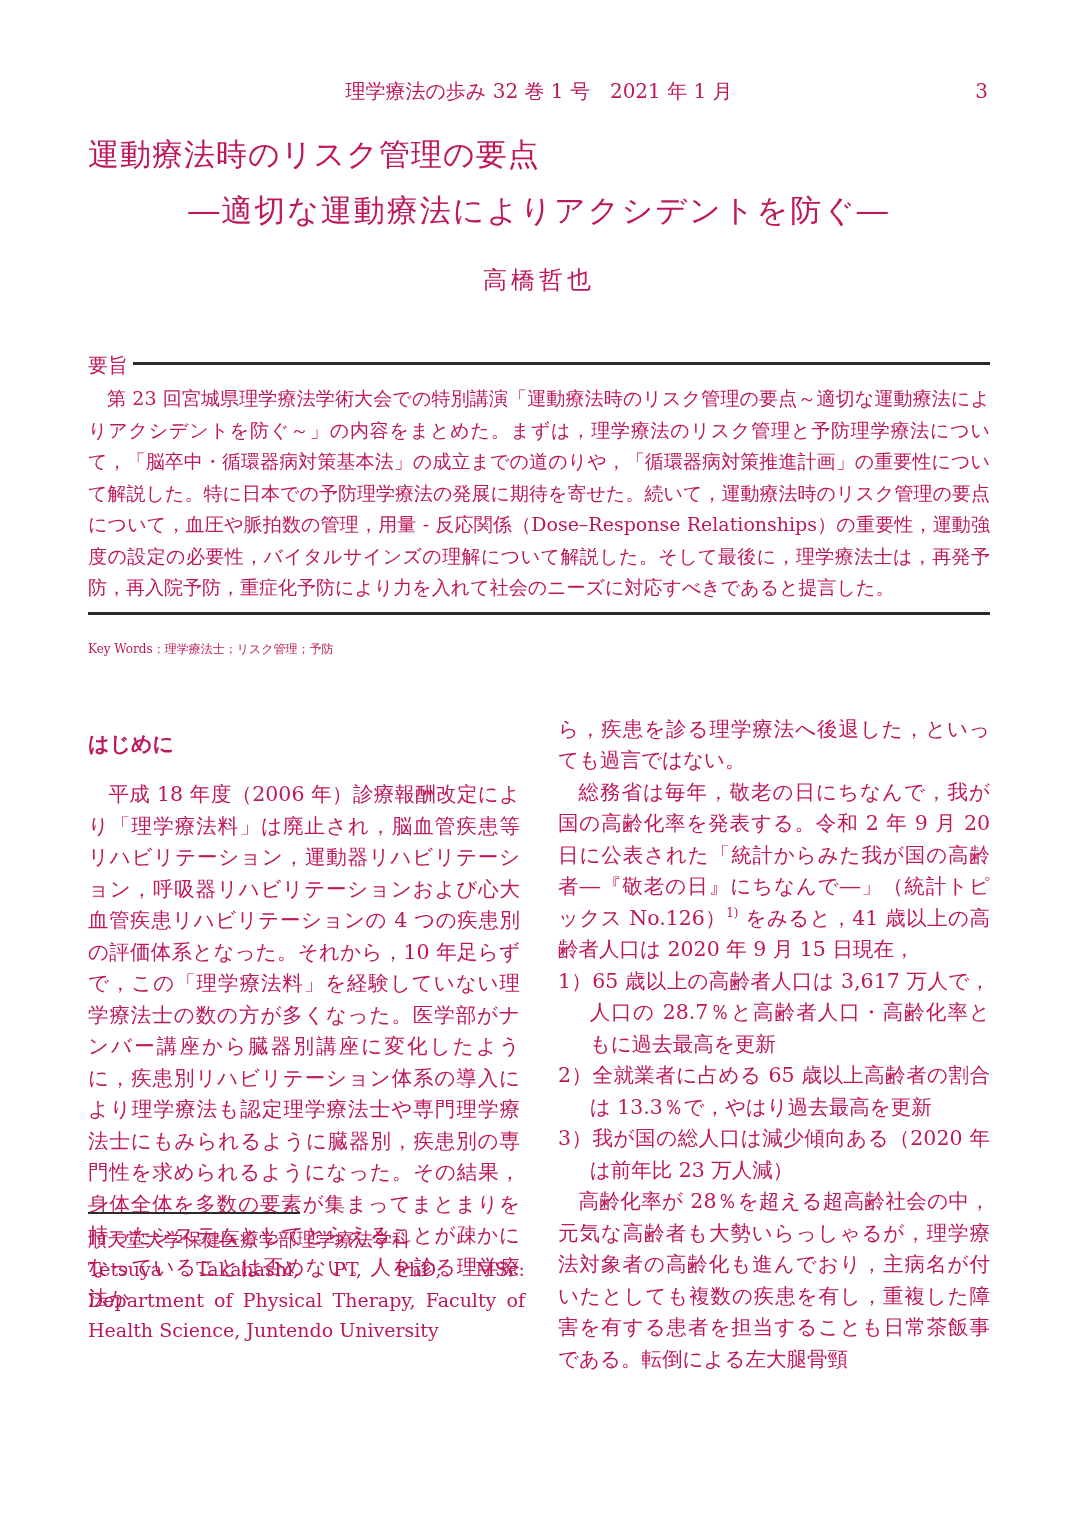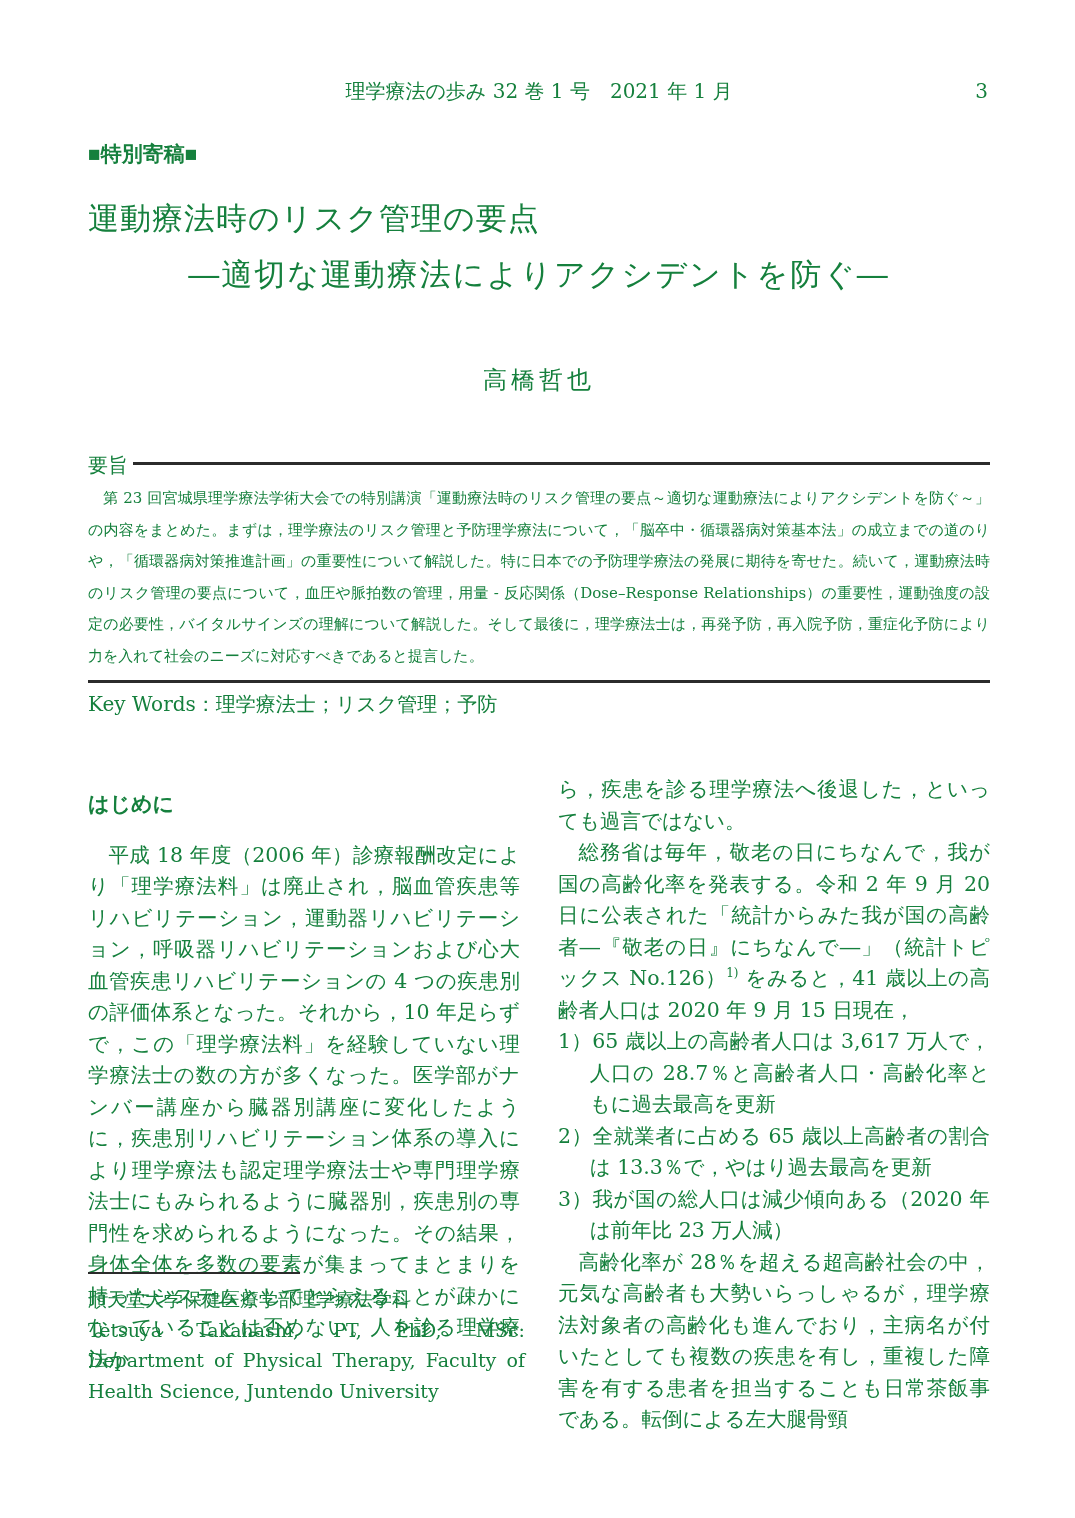--- a/index.html
+++ b/index.html
@@ -1,52 +1,52 @@
 <!DOCTYPE html>
 <html lang="ja"><head>
 <meta charset="utf-8">
 <style>
   * { margin:0; padding:0; box-sizing:border-box; }
   html,body { background:#ffffff; }
   .page {
     position:relative;
     width:1075px; height:1518px;
     background:#ffffff;
-    color:#15803d;
+    color:#be185d;
     font-family:"DejaVu Serif","Liberation Serif",serif;
     overflow:hidden;
   }
   .inner { padding:78px 85px 0 88px; }
 
   .journal-header { position:relative; text-align:center; font-size:20px; line-height:26px; }
   .page-num { position:absolute; right:2px; top:0; font-size:20px; }
 
   .section-label {
     margin-top:36px;
     font-family:"Liberation Sans","DejaVu Sans",sans-serif;
     font-weight:700; font-size:21px;
   }
 
   .title  { text-align:left; margin-top:30px; font-size:31px; letter-spacing:1px; font-weight:400; }
   .subtitle { text-align:center; margin-top:14px; font-size:31px; letter-spacing:2px; font-weight:400; }
 
-  .author { text-align:center; margin-top:68px; font-size:24px; letter-spacing:4px; }
+  .author { text-align:center; margin-top:32px; font-size:24px; letter-spacing:4px; }
 
   .abstract-head { display:flex; margin-top:56px; font-size:20px; line-height:26px; }
   .abstract-head .rule { flex:1; border-top:3px solid #2b2b2b; margin-left:5px; margin-top:10px; }
 
   .abstract-body {
     margin-top:5px;
-    font-size:15px; line-height:31.5px;
+    font-size:19px; line-height:31.5px;
     text-align:justify; text-justify:inter-character;
   }
 
   .divider { border-top:3px solid #2b2b2b; margin-top:8px; }
 
-  .keywords { margin-top:8px; font-size:20px; }
+  .keywords { margin-top:26px; font-size:12px; }
 
   .columns { display:flex; gap:38px; margin-top:56px; position:relative; height:660px; }
   .col { width:437px; font-size:20.5px; line-height:31.5px; text-align:justify; text-justify:inter-character; }
 
   .col-heading {
     text-align:left; margin:14px 0 20px;
     font-family:"Liberation Sans","DejaVu Sans",sans-serif;
     font-weight:700; font-size:21px;
   }
   .indent { text-indent:1em; }
@@ -61,21 +61,20 @@
 <body>
 
 <div class="page">
   <div class="inner">
 
     <div class="journal-header">
       <span>理学療法の歩み 32 巻 1 号　2021 年 1 月</span>
       <span class="page-num">3</span>
     </div>
 
-    <div class="section-label">■特別寄稿■</div>
 
     <h1 class="title">運動療法時のリスク管理の要点</h1>
     <h2 class="subtitle">―適切な運動療法によりアクシデントを防ぐ―</h2>
 
     <div class="author">高橋哲也</div>
 
     <div class="abstract-head">
       <span>要旨</span>
       <span class="rule"></span>
     </div>

